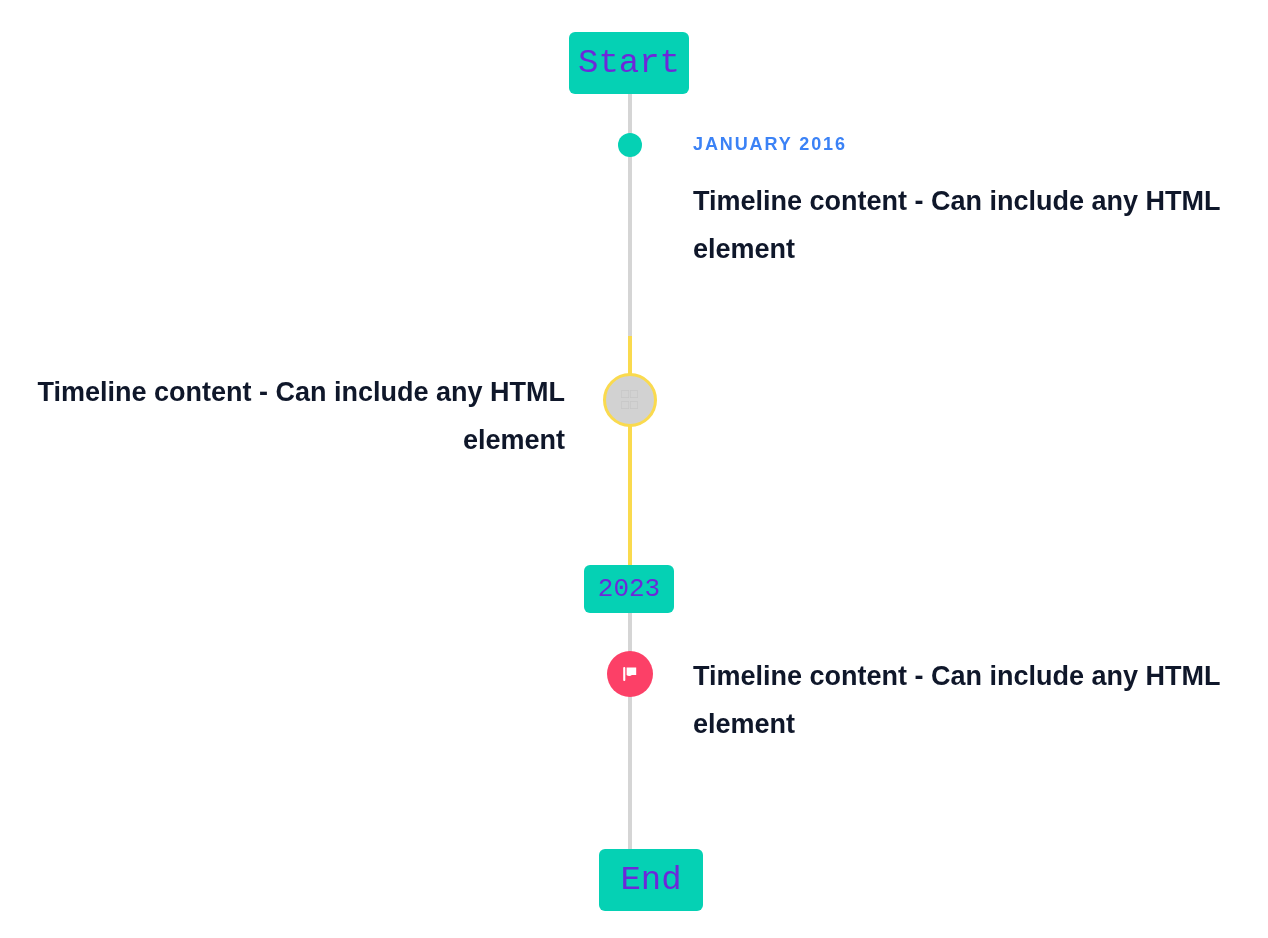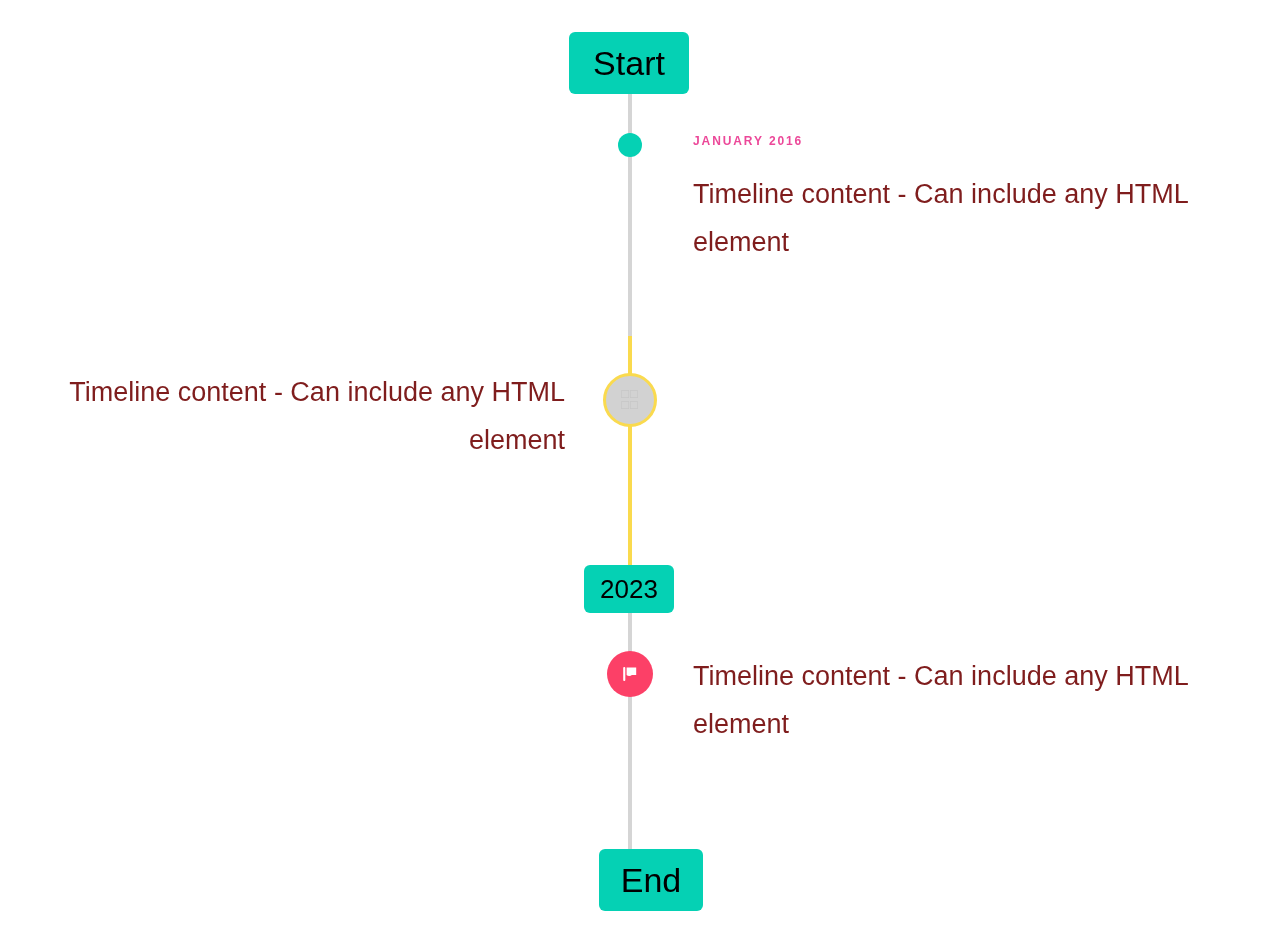--- a/index.html
+++ b/index.html
@@ -27,28 +27,29 @@
     left: 628px;
   }
   .axis-grey-top    { top: 94px;  height: 242px; background: #d5d5d5; }
   .axis-yellow      { top: 336px; height: 230px; background: #fada4e; }
   .axis-grey-bottom { top: 612px; height: 240px; background: #d5d5d5; }
 
   
   .badge {
     position: absolute;
     background: #05d1b4;
-    color: #000000;
+    color: #6d28d9;
     border-radius: 6px;
     display: flex;
     align-items: center;
     justify-content: center;
     font-weight: 400;
     box-sizing: border-box;
     user-select: none;
+    font-family: Liberation Mono, monospace;
   }
   .badge-start {
     left: 569px;  top: 32px;
     width: 120px; height: 62px;
     font-size: 34px;
   }
   .badge-year {
     left: 584px;  top: 565px;
     width: 90px;  height: 48px;
     font-size: 26px;
@@ -94,33 +95,33 @@
     width: 46px; height: 46px;
     background: #fc4067;
   }
   .marker-flag svg { display: block; }
 
   
   .entry {
     position: absolute;
   }
   .entry-date {
-    font-size: 12px;
+    font-size: 18px;
     font-weight: bold;
     letter-spacing: 1.9px;
-    color: #ec4899;
+    color: #3b82f6;
     text-transform: uppercase;
     margin: 0 0 22px 0;
   }
   .entry-body {
     font-size: 27px;
     line-height: 48px;
-    color: #7f1d1d;
+    color: #0f172a;
     margin: 0;
-    font-weight: 400;
+    font-weight: 700;
   }
 
   .entry-right { left: 693px; width: 540px; text-align: left; }
   .entry-left  { left: 25px;  width: 540px; text-align: right; }
 
   .entry-jan   { top: 134px; }
   .entry-feb   { top: 368px; }
   .entry-mar   { top: 652px; }
 </style>
 </head>

